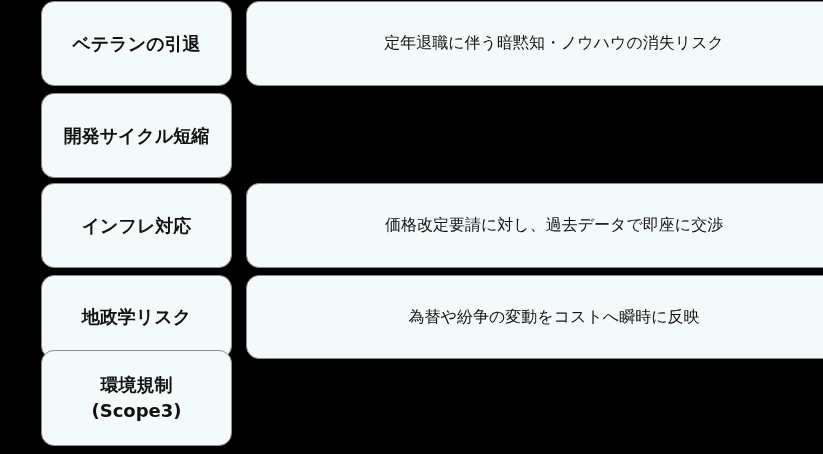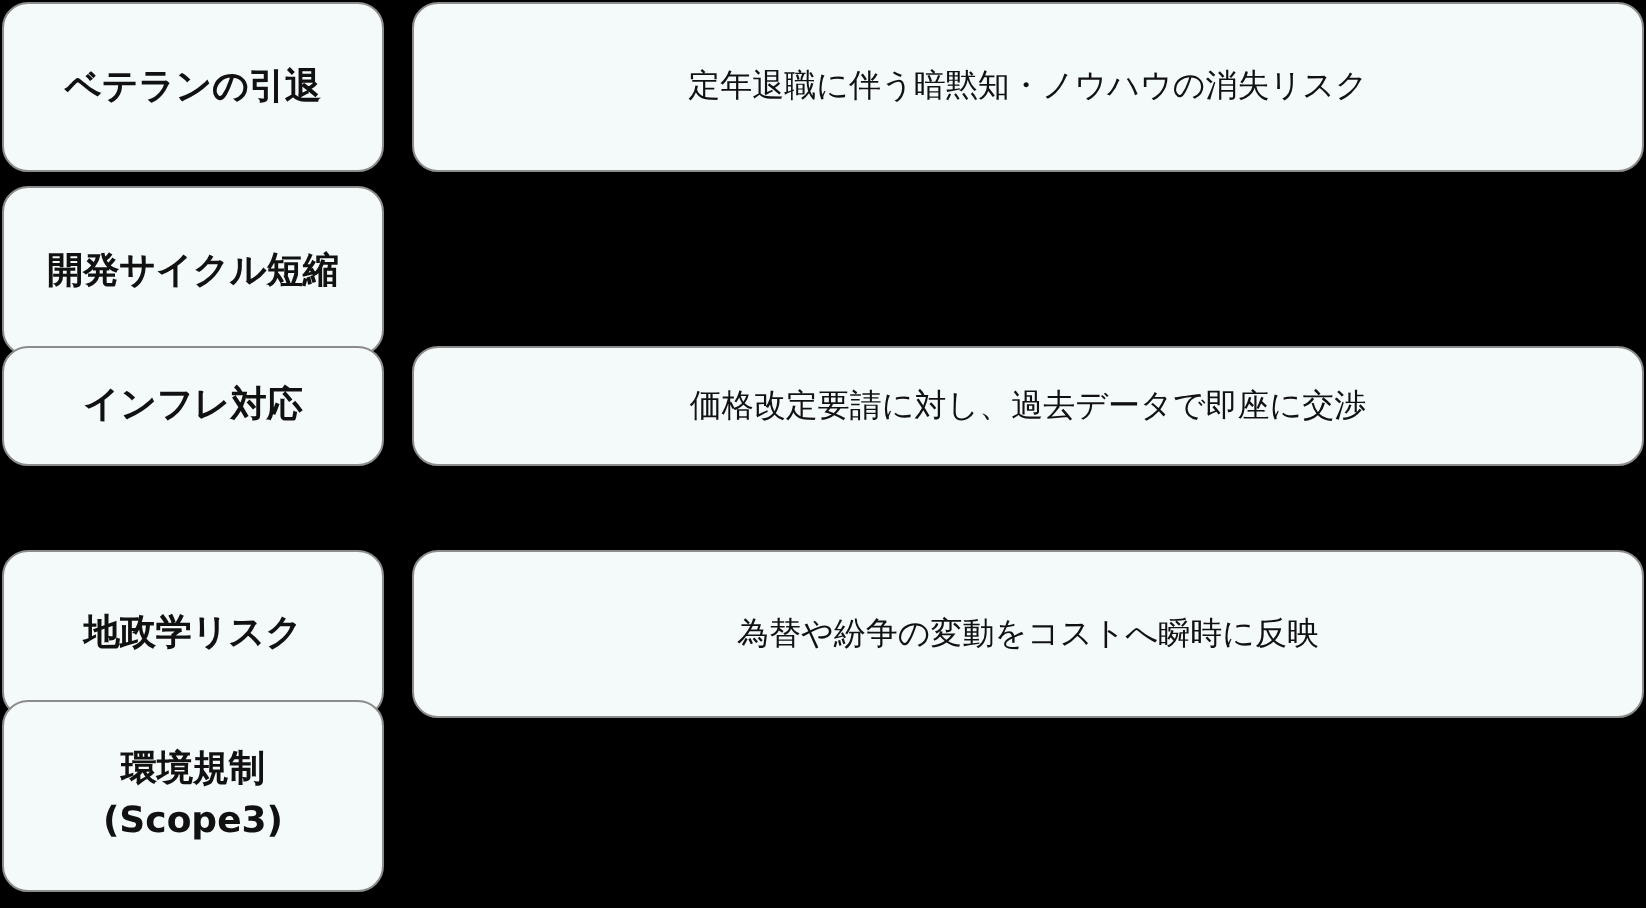--- a/index.html
+++ b/index.html
@@ -25,20 +25,21 @@
       bottom: 0;
       background: #f4f9f9;
       border: 1.5px solid #8c8c8c;
       border-radius: 13px;
       box-sizing: border-box;
       display: flex;
       align-items: center;
       justify-content: center;
       text-align: center;
       color: #111111;
+      margin-left: 40px;
     }
     .label-box {
       left: 1px;
       width: 191px;
       font-weight: bold;
       font-size: 18px;
       line-height: 26px;
     }
     .desc-box {
       left: 206px;
@@ -60,21 +61,21 @@
       <span>定年退職に伴う暗黙知・ノウハウの消失リスク</span>
     </div>
   </div>
 
   <div class="row" style="top:93px;height:85px;">
     <div class="box label-box">
       <span class="label-text">開発サイクル短縮</span>
     </div>
   </div>
 
-  <div class="row" style="top:173px;height:60px;">
+  <div class="row" style="top:183px;height:85px;">
     <div class="box label-box">
       <span class="label-text">インフレ対応</span>
     </div>
     <div class="box desc-box">
       <span>価格改定要請に対し、過去データで即座に交渉</span>
     </div>
   </div>
 
   <div class="row" style="top:275px;height:84px;">
     <div class="box desc-box">

